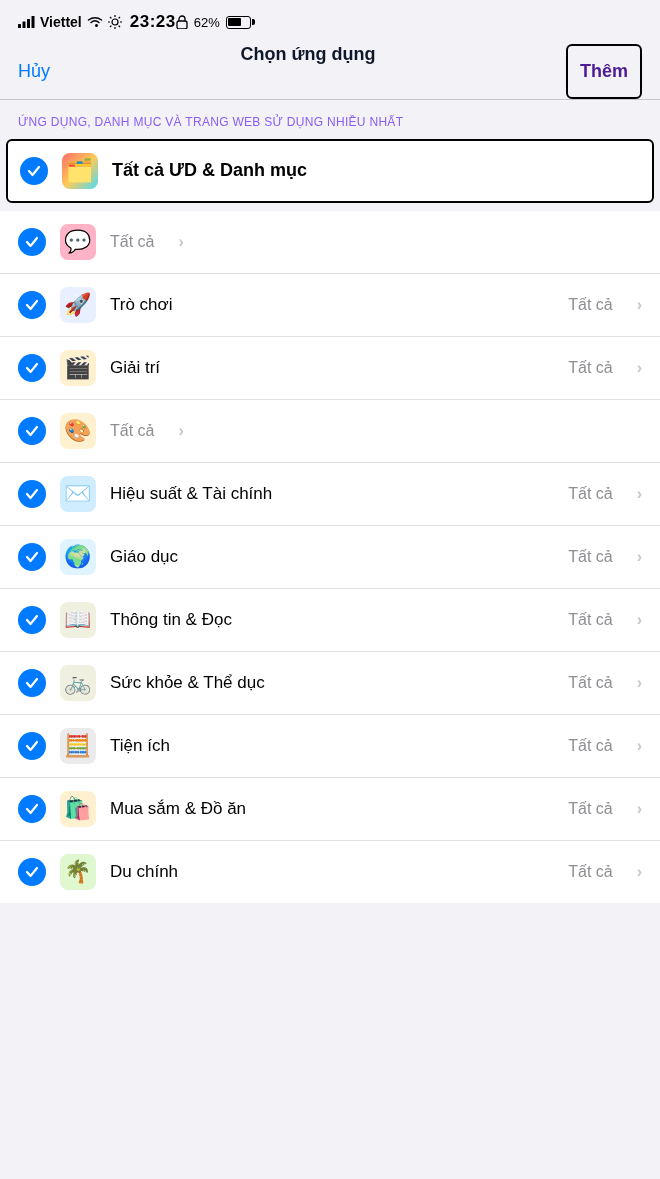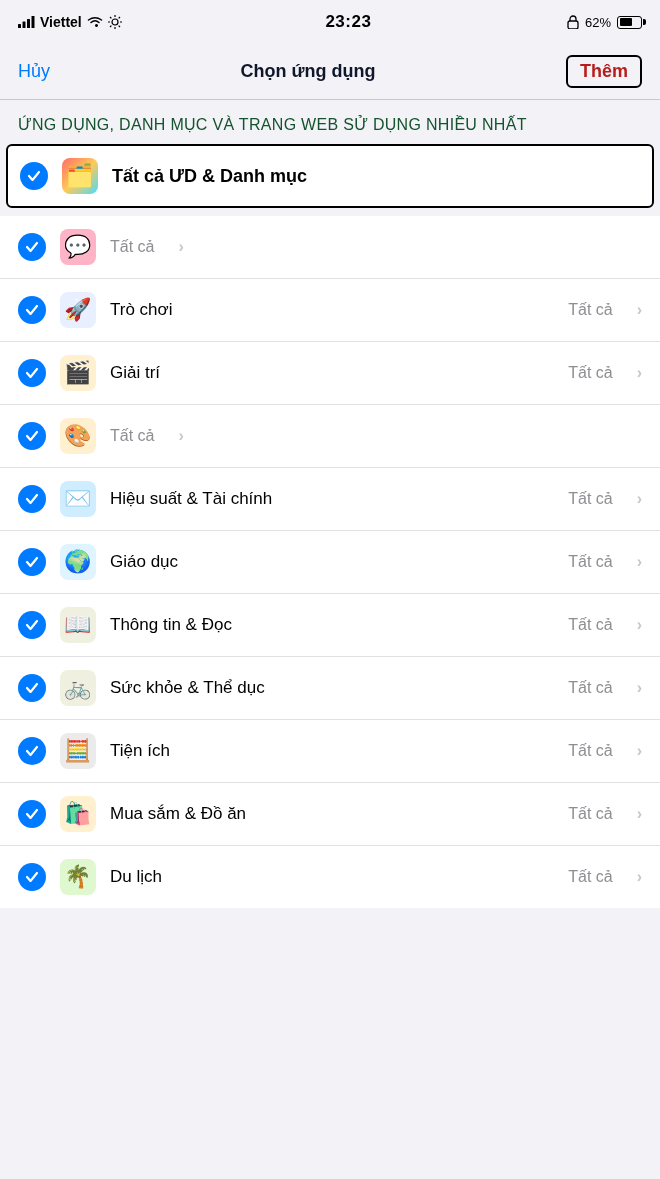--- a/index.html
+++ b/index.html
@@ -12,21 +12,20 @@
       color: #000;
     }
 
     
     .status-bar {
       width: 100%;
       height: 44px;
       background: #f2f2f7;
       display: flex;
       align-items: center;
-      justify-content: space-between;
       padding: 0 18px;
       font-size: 15px;
       font-weight: 600;
     }
     .status-left {
       display: flex;
       align-items: center;
       gap: 5px;
       font-size: 14px;
       font-weight: 600;
@@ -75,55 +74,54 @@
       background: #000;
       border-radius: 1px;
     }
 
     
     .nav-bar {
       width: 100%;
       height: 56px;
       background: #f2f2f7;
       display: flex;
-      align-items: center;
       justify-content: space-between;
       padding: 0 18px;
       border-bottom: 1px solid #c8c8cc;
     }
     .nav-cancel {
       color: #007aff;
       font-size: 18px;
       font-weight: 400;
       cursor: pointer;
       background: none;
       border: none;
     }
     .nav-title {
       font-size: 18px;
       font-weight: 700;
       color: #0f172a;
     }
     .nav-add {
-      color: #b91c1c;
+      color: #4c1d95;
       font-size: 18px;
       font-weight: 700;
       cursor: pointer;
       border: 2px solid #000;
       padding: 4px 12px;
       border-radius: 6px;
       background: none;
     }
 
     
     .section-header {
       padding: 14px 18px 8px 18px;
-      font-size: 16px;
+      font-size: 12px;
       font-weight: 400;
-      color: #14532d;
+      color: #8b5cf6;
       letter-spacing: 0.3px;
       line-height: 1.4;
       text-transform: uppercase;
     }
 
     
     .list-container {
       background: #fff;
       margin: 0;
     }
@@ -400,20 +398,20 @@
     </div>
   </div>
 
   <div class="list-item" style="border-bottom: none;">
     <div class="check-circle">
       <svg viewBox="0 0 16 16" fill="none" width="16" height="16">
         <polyline points="3,8 6.5,12 13,4" stroke="#fff" stroke-width="2.2" stroke-linecap="round" stroke-linejoin="round"></polyline>
       </svg>
     </div>
     <div class="app-icon" style="background: #e0f8d0;">🌴</div>
-    <span class="item-label">Du lịch</span>
+    <span class="item-label">Du chính</span>
     <div class="item-right">
       <span>Tất cả</span>
       <span class="chevron">›</span>
     </div>
   </div>
 
 </div>
 
 </body></html>

